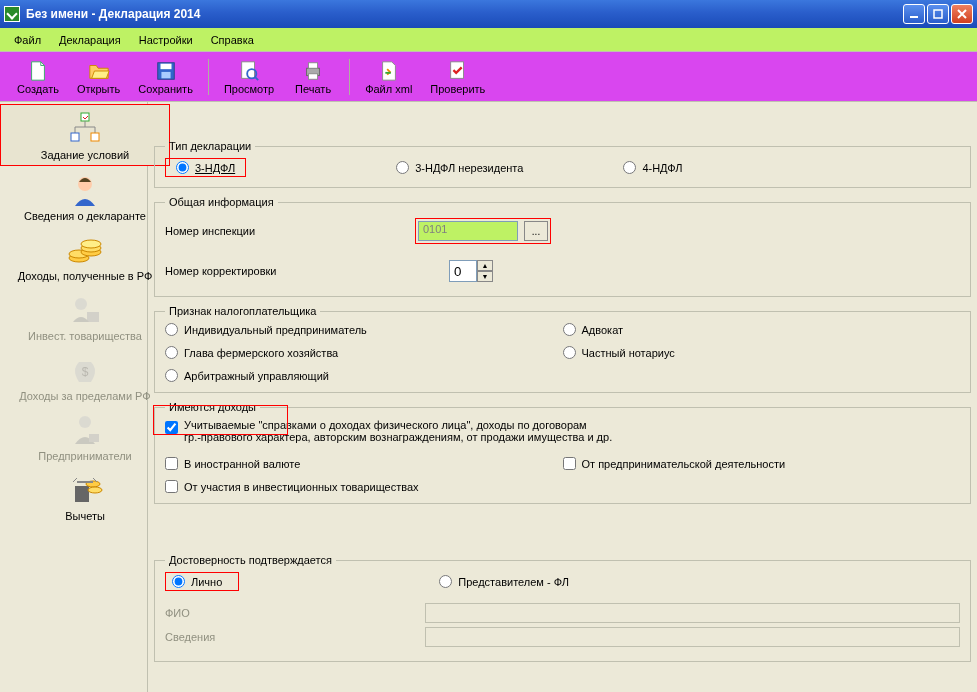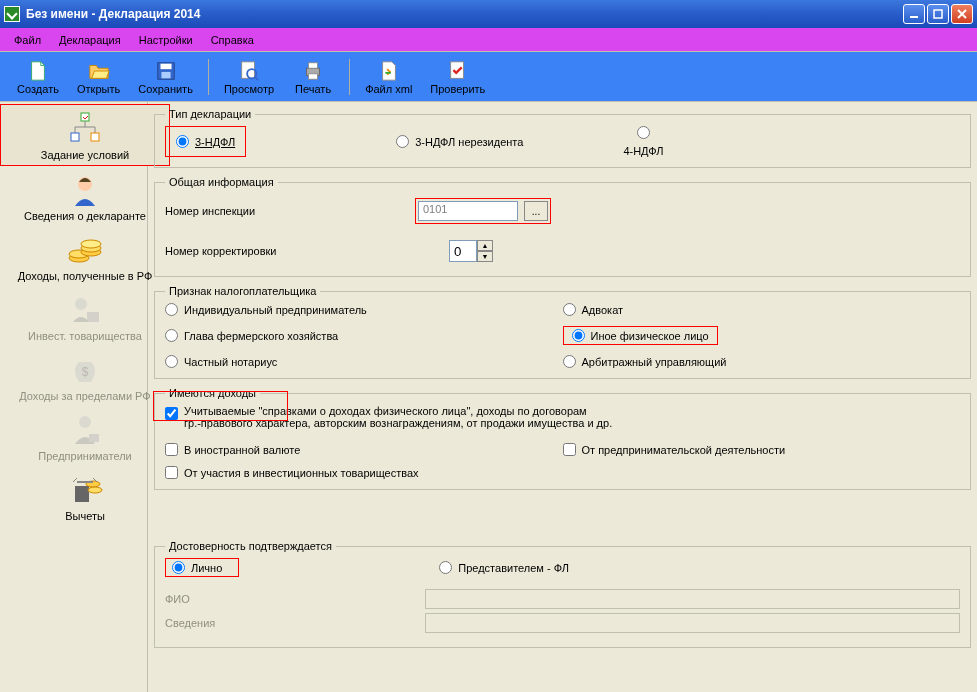--- a/index.html
+++ b/index.html
@@ -48,31 +48,31 @@
     border-radius: 3px;
     display: flex;
     align-items: center;
     justify-content: center;
   }
   .win-btn.min, .win-btn.max { background: linear-gradient(to bottom,#5a8fee,#2a5ecb); }
   .win-btn.close { background: linear-gradient(to bottom,#f08060,#d04020); }
   .win-btn svg { width: 12px; height: 12px; }
   .menubar {
     height: 24px;
-    background: #d946ef;
+    background: #bef264;
     border-bottom: 1px solid #c0c0b0;
     display: flex;
     align-items: center;
     padding: 0 8px;
     gap: 6px;
   }
   .menubar span { padding: 2px 6px; cursor: default; }
   .toolbar {
     height: 50px;
-    background: #3b82f6;
+    background: #d946ef;
     border-bottom: 1px solid #c0c0b0;
     display: flex;
     align-items: center;
     padding: 0 8px;
   }
   .tool-btn {
     display: flex;
     flex-direction: column;
     align-items: center;
     justify-content: center;
@@ -116,20 +116,21 @@
     height: 40px;
     display: flex;
     align-items: center;
     justify-content: center;
   }
   .side-item.disabled { color: #909080; }
   .formarea {
     flex: 1;
     padding: 4px 6px;
     position: relative;
+    margin-top: 32px;
   }
   fieldset {
     border: 1px solid #c0c0b0;
     margin: 2px 0 8px 0;
     padding: 6px 10px 10px 10px;
   }
   legend { padding: 0 4px; color: #000; }
   .row { display: flex; align-items: center; margin: 4px 0; }
   .radio-row { display: flex; gap: 40px; }
   .radio-item, .check-item {
@@ -138,21 +139,21 @@
     gap: 6px;
   }
   .radio-item input, .check-item input { margin: 0; }
   .txtbox {
     height: 20px;
     background: #fff;
     border: 1px solid #7f9db9;
     padding: 1px 4px;
     color: #808080;
   }
-  .txtbox.ro { background: #ffffff; color:#808080;}
+  .txtbox.ro { background: #bef264; color:#808080;}
   .btn-browse {
     width: 24px; height: 20px;
     border: 1px solid #888;
     background: #ece9d8;
     font-size: 10px;
     display:flex;align-items:center;justify-content:center;
   }
   .spinner {
     display: flex;
     height: 22px;
@@ -375,21 +376,21 @@
       <legend>Тип декларации</legend>
       <div class="radio-row">
         <div class="radio-item red-box" style="padding:2px 10px;text-decoration:underline;">
           <input type="radio" checked="" style="">
           <span>3-НДФЛ</span>
         </div>
         <div class="radio-item" style="margin-left:110px;">
           <input type="radio" style="">
           <span>3-НДФЛ нерезидента</span>
         </div>
-        <div class="radio-item" style="margin-left:60px;flex-direction:column;">
+        <div class="radio-item" style="margin-left:60px;">
           <input type="radio" style="">
           <span>4-НДФЛ</span>
         </div>
       </div>
     </fieldset>
 
     <fieldset>
       <legend>Общая информация</legend>
       <div class="row" style="gap:10px;">
         <div style="width:240px;">Номер инспекции</div>
@@ -418,24 +419,20 @@
           <span>Индивидуальный предприниматель</span>
         </div>
         <div class="radio-item">
           <input type="radio" style="">
           <span>Адвокат</span>
         </div>
         <div class="radio-item">
           <input type="radio" style="">
           <span>Глава фермерского хозяйства</span>
         </div>
-        <div class="radio-item red-box" style="padding:2px 8px;width:fit-content;">
-          <input type="radio" checked="" style="">
-          <span>Иное физическое лицо</span>
-        </div>
         <div class="radio-item">
           <input type="radio" style="">
           <span>Частный нотариус</span>
         </div>
         <div class="radio-item">
           <input type="radio" style="">
           <span>Арбитражный управляющий</span>
         </div>
       </div>
     </fieldset>

